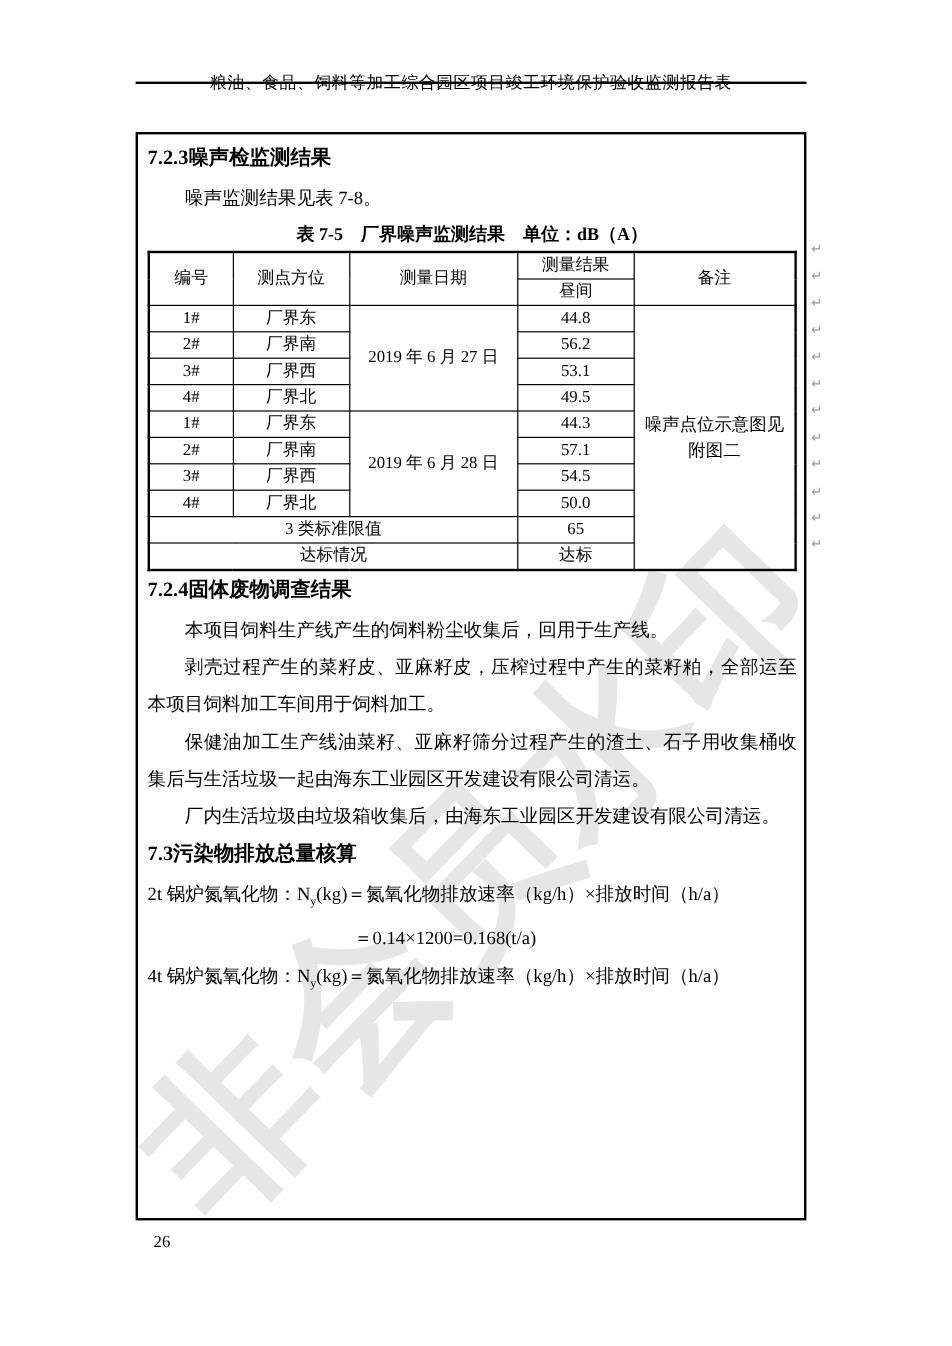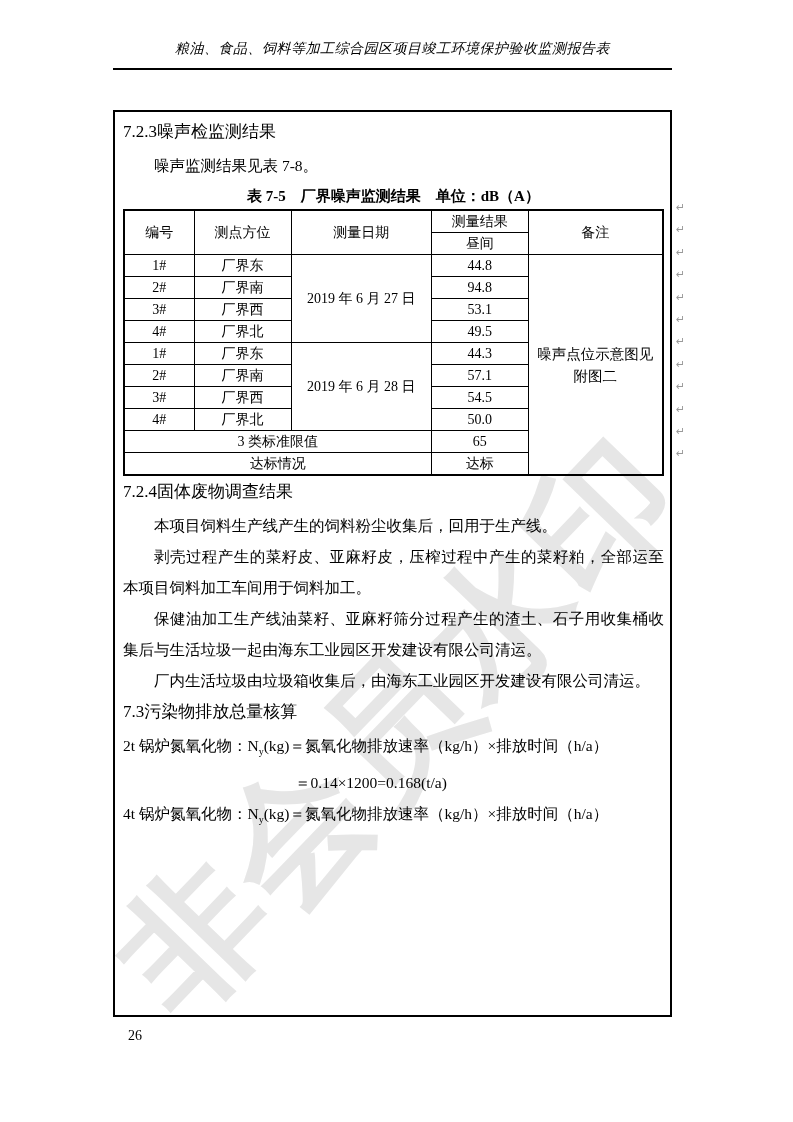--- a/index.html
+++ b/index.html
@@ -6,22 +6,22 @@
   body {
     width:793px; height:1122px;
     background:#ffffff;
     font-family:"Liberation Serif","DejaVu Serif",serif;
     color:#000;
     position:relative;
     overflow:hidden;
   }
   
   .doc-header {
-    position:absolute; top:40px; left:113px; width:559px;
-    text-align:center; font-size:14px; letter-spacing:0.5px;font-style:italic;
+    position:absolute; top:60px; left:113px; width:559px;
+    text-align:center; font-size:14px; letter-spacing:0.5px;
   }
   .header-rule {
     position:absolute; top:68px; left:113px; width:559px;
     border-top:2px solid #000; height:0;
   }
   
   .watermark {
     position:absolute; left:30px; top:620px; width:760px;
     transform:rotate(-46deg); transform-origin:center;
     font-size:142px; font-weight:bold; letter-spacing:4px;
@@ -31,21 +31,21 @@
   }
   
   .content-box {
     position:absolute; left:113px; top:110px; width:559px; height:907px;
     border:2px solid #000; box-sizing:border-box;
     padding:4px 6px 4px 8px;
     z-index:1; background:transparent;
     overflow:hidden;
   }
   .sec-heading {
-    font-size:17px; font-weight:normal;
+    font-size:17px; font-weight:bold;
     margin:3px 0 5px 0; line-height:26px;
   }
   .body-para {
     font-size:15.5px; line-height:31px;
     margin:0; text-indent:2em; text-align:justify;
   }
   .tbl-caption {
     text-align:center; font-weight:bold;
     font-size:15px; margin:4px 0 2px 0; line-height:22px;
   }
@@ -121,21 +121,21 @@
       <tr>
         <td>1#</td>
         <td>厂界东</td>
         <td rowspan="4">2019 年 6 月 27 日</td>
         <td>44.8</td>
         <td rowspan="10" class="remark-cell">噪声点位示意图见附图二</td>
       </tr>
       <tr>
         <td>2#</td>
         <td>厂界南</td>
-        <td>94.8</td>
+        <td>56.2</td>
       </tr>
       <tr>
         <td>3#</td>
         <td>厂界西</td>
         <td>53.1</td>
       </tr>
       <tr>
         <td>4#</td>
         <td>厂界北</td>
         <td>49.5</td>

